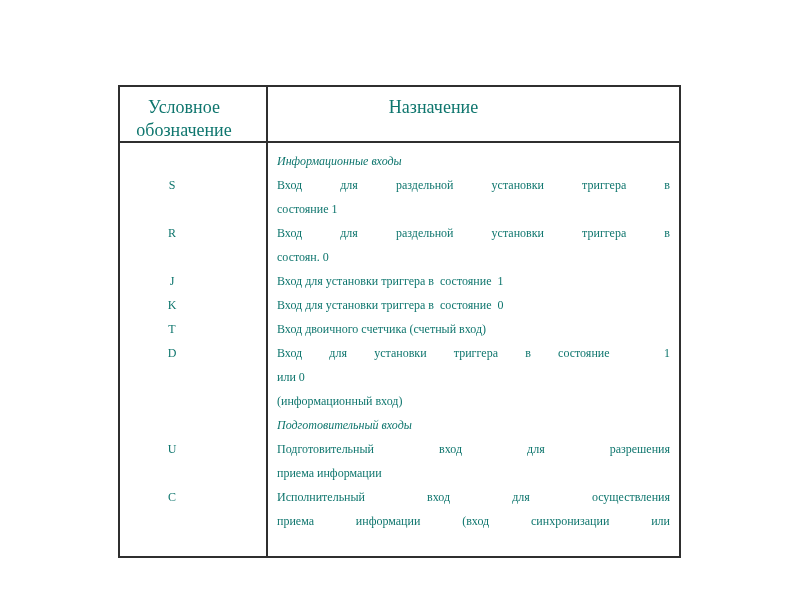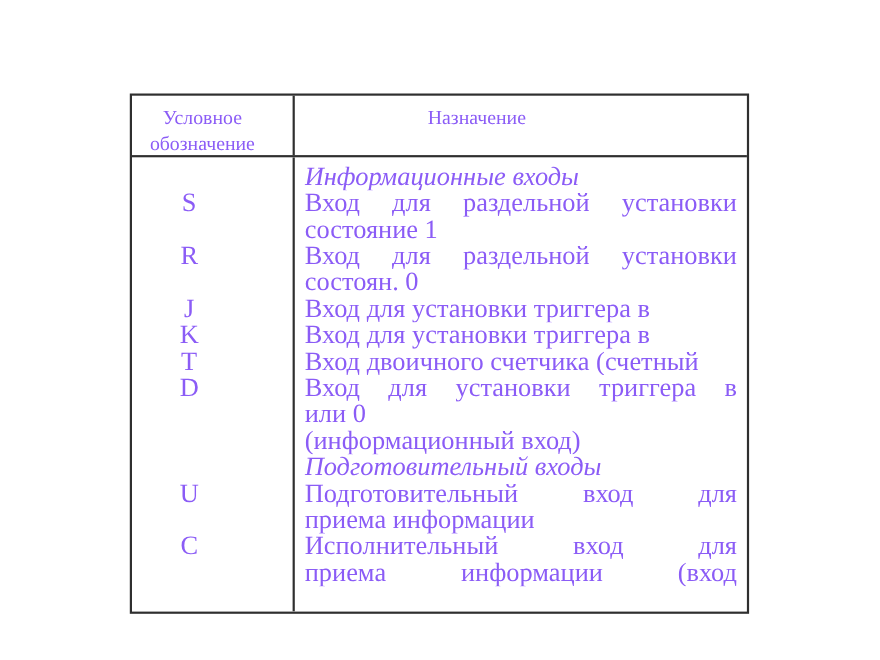--- a/index.html
+++ b/index.html
@@ -7,21 +7,21 @@
     padding: 0;
     background: #ffffff;
   }
   .slide {
     position: relative;
     width: 800px;
     height: 600px;
     background: #ffffff;
     overflow: hidden;
     font-family: "Liberation Serif", "DejaVu Serif", serif;
-    color: #8b5cf6;
+    color: #0f766e;
   }
   .tbl {
     position: absolute;
     left: 118px;
     top: 85px;
     width: 563px;
     height: 473px;
     box-sizing: border-box;
     border: 2px solid #2f2f2f;
     display: flex;
@@ -65,21 +65,21 @@
   }
   .body-row .cell-sym {
     padding: 6px 42px 0 0;
   }
   .body-row .cell-desc {
     padding: 6px 9px 0 9px;
   }
   .line {
     height: 24px;
     line-height: 24px;
-    font-size: 24px;
+    font-size: 12px;
     overflow: hidden;
   }
   .sym-line {
     text-align: center;
   }
   .jline {
     text-align: justify;
     text-align-last: justify;
   }
   .italic {

